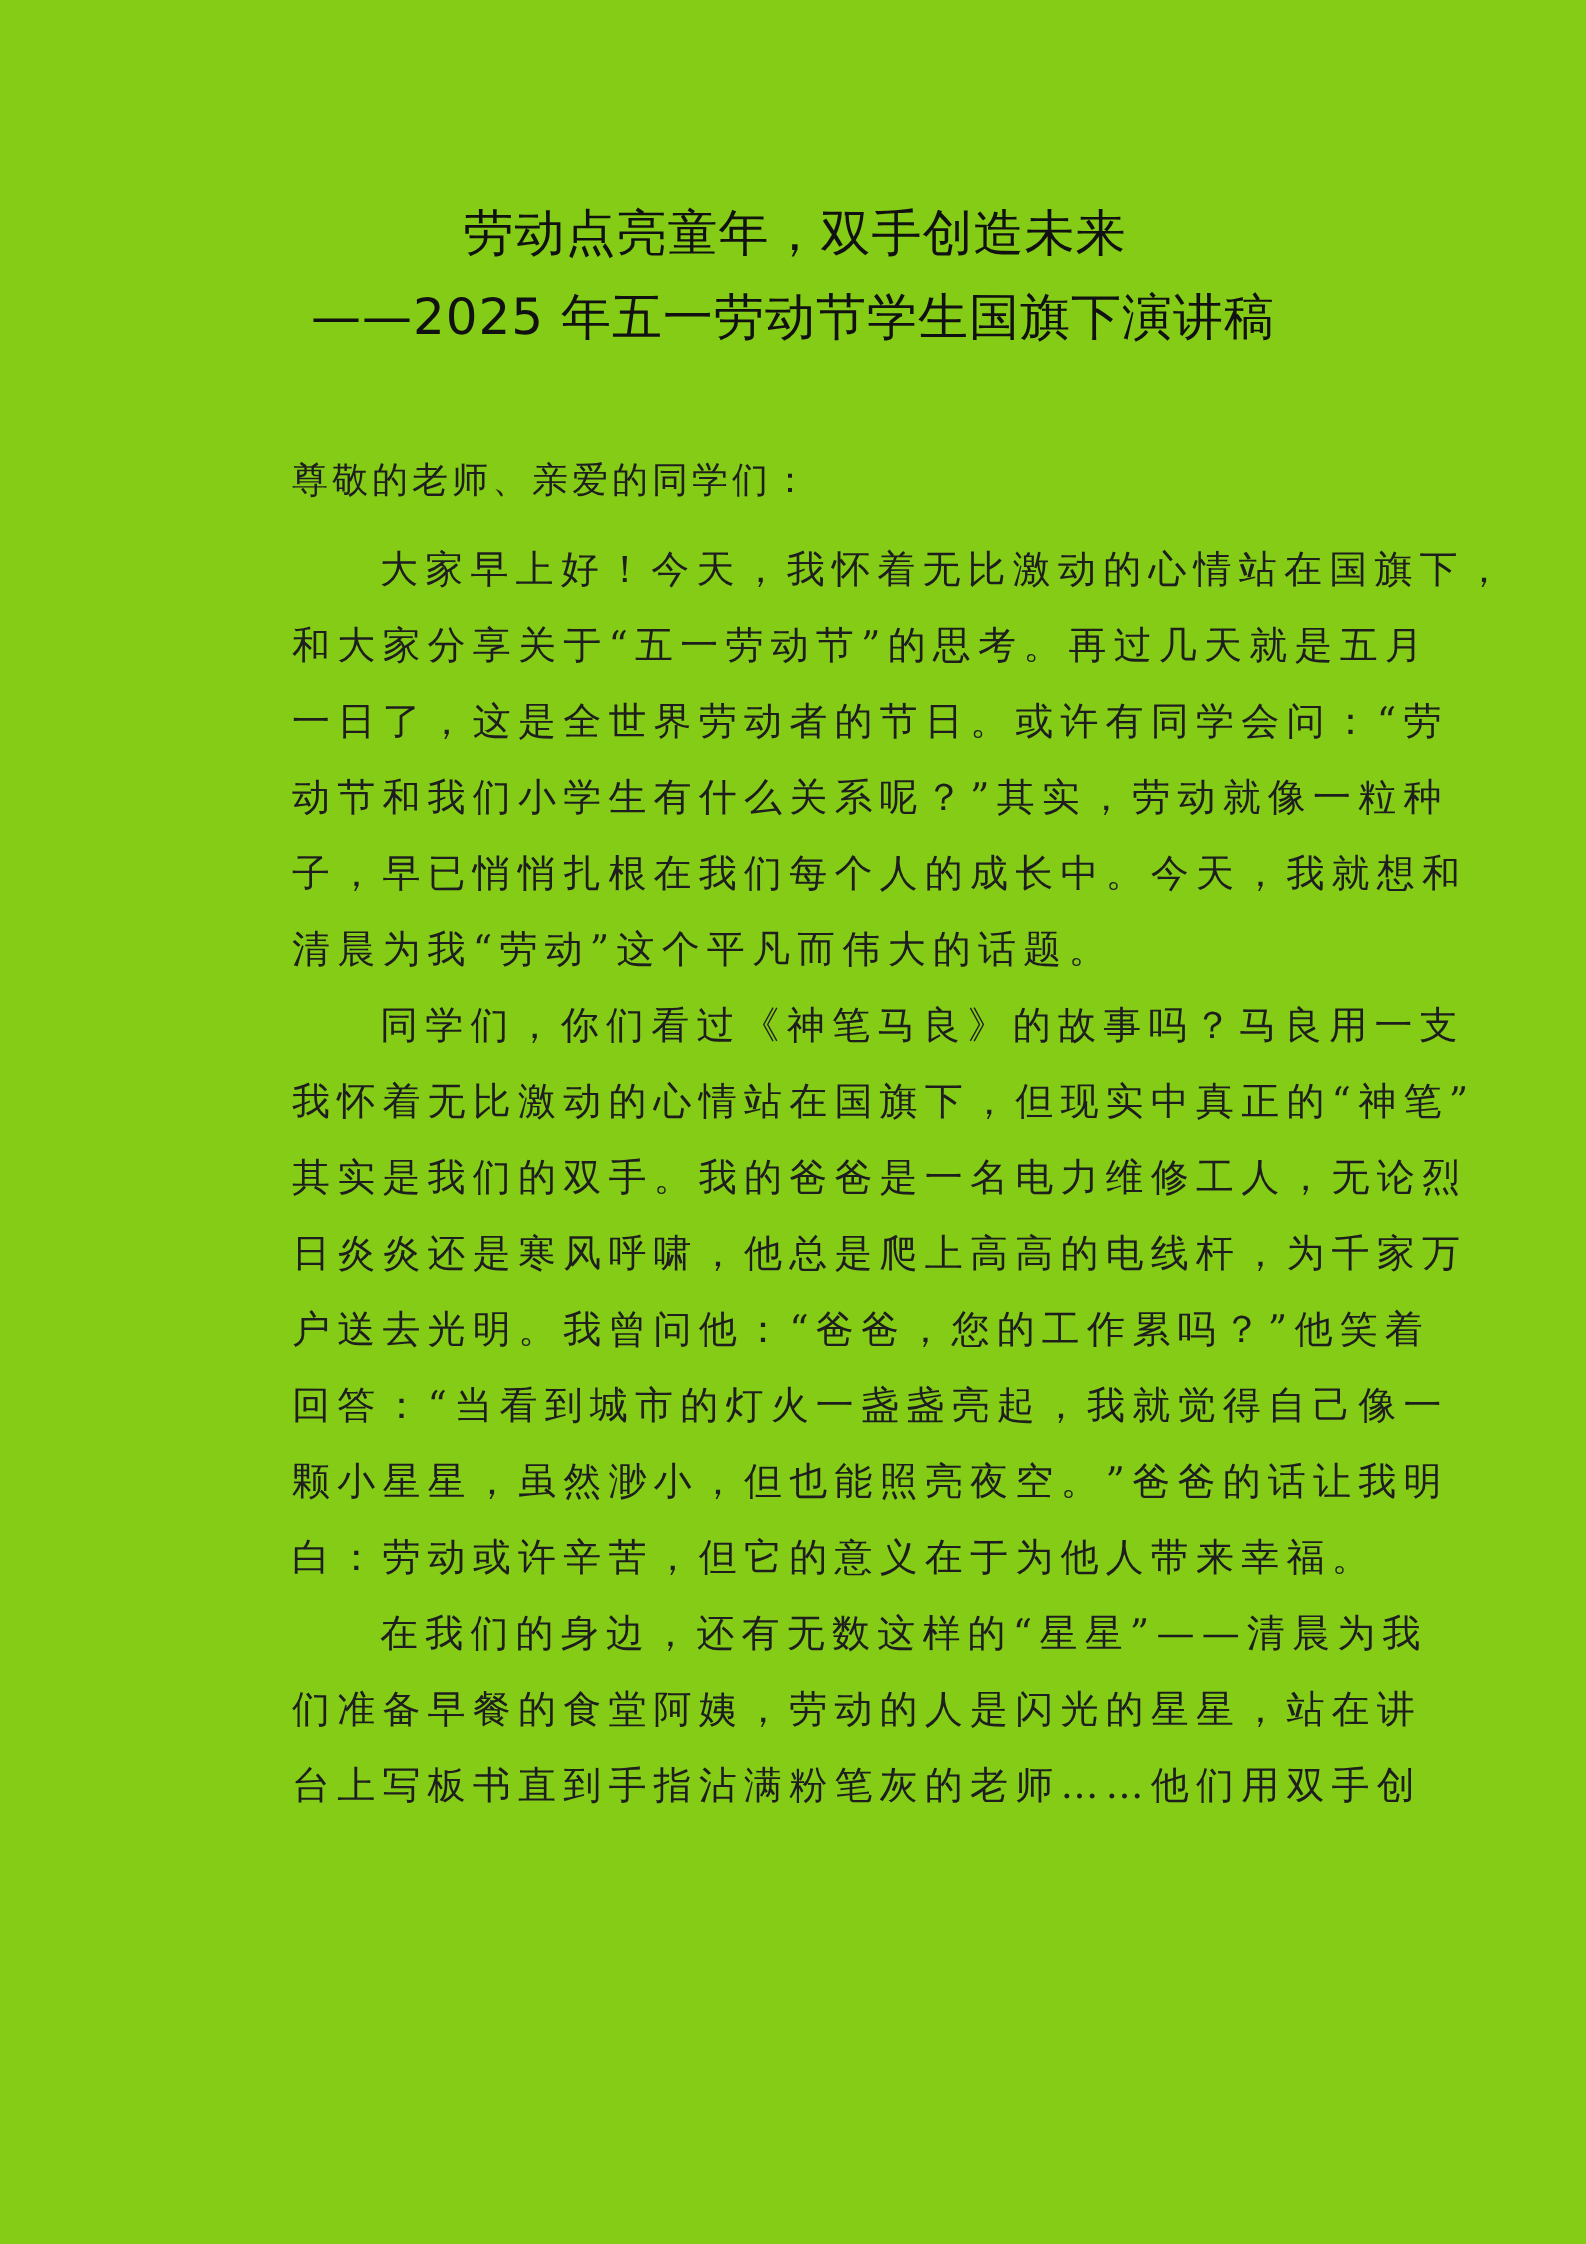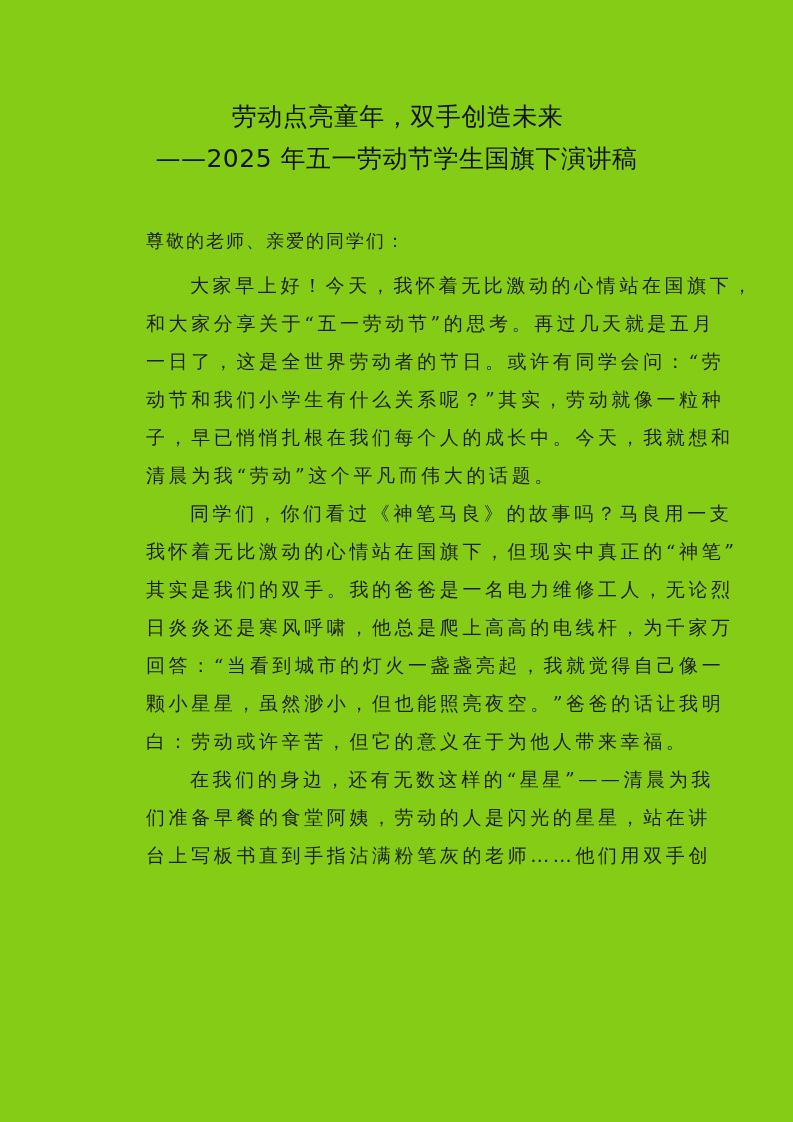--- a/index.html
+++ b/index.html
@@ -115,20 +115,21 @@
       <span class="line">子，早已悄悄扎根在我们每个人的成长中。今天，我就想和</span>
       <span class="line last">清晨为我“劳动”这个平凡而伟大的话题。</span>
     </div>
 
 
     <div class="para">
       <span class="line ind">同学们，你们看过《神笔马良》的故事吗？马良用一支</span>
       <span class="line">我怀着无比激动的心情站在国旗下，但现实中真正的“神笔”</span>
       <span class="line">其实是我们的双手。我的爸爸是一名电力维修工人，无论烈</span>
       <span class="line">日炎炎还是寒风呼啸，他总是爬上高高的电线杆，为千家万</span>
+      <span class="line">户送去光明。我曾问他：“爸爸，您的工作累吗？”他笑着</span>
       <span class="line">回答：“当看到城市的灯火一盏盏亮起，我就觉得自己像一</span>
       <span class="line">颗小星星，虽然渺小，但也能照亮夜空。”爸爸的话让我明</span>
       <span class="line last">白：劳动或许辛苦，但它的意义在于为他人带来幸福。</span>
     </div>
 
     <div class="para">
       <span class="line ind">在我们的身边，还有无数这样的“星星”——清晨为我</span>
       <span class="line">们准备早餐的食堂阿姨，劳动的人是闪光的星星，站在讲</span>
       <span class="line">台上写板书直到手指沾满粉笔灰的老师……他们用双手创</span>
     </div>

